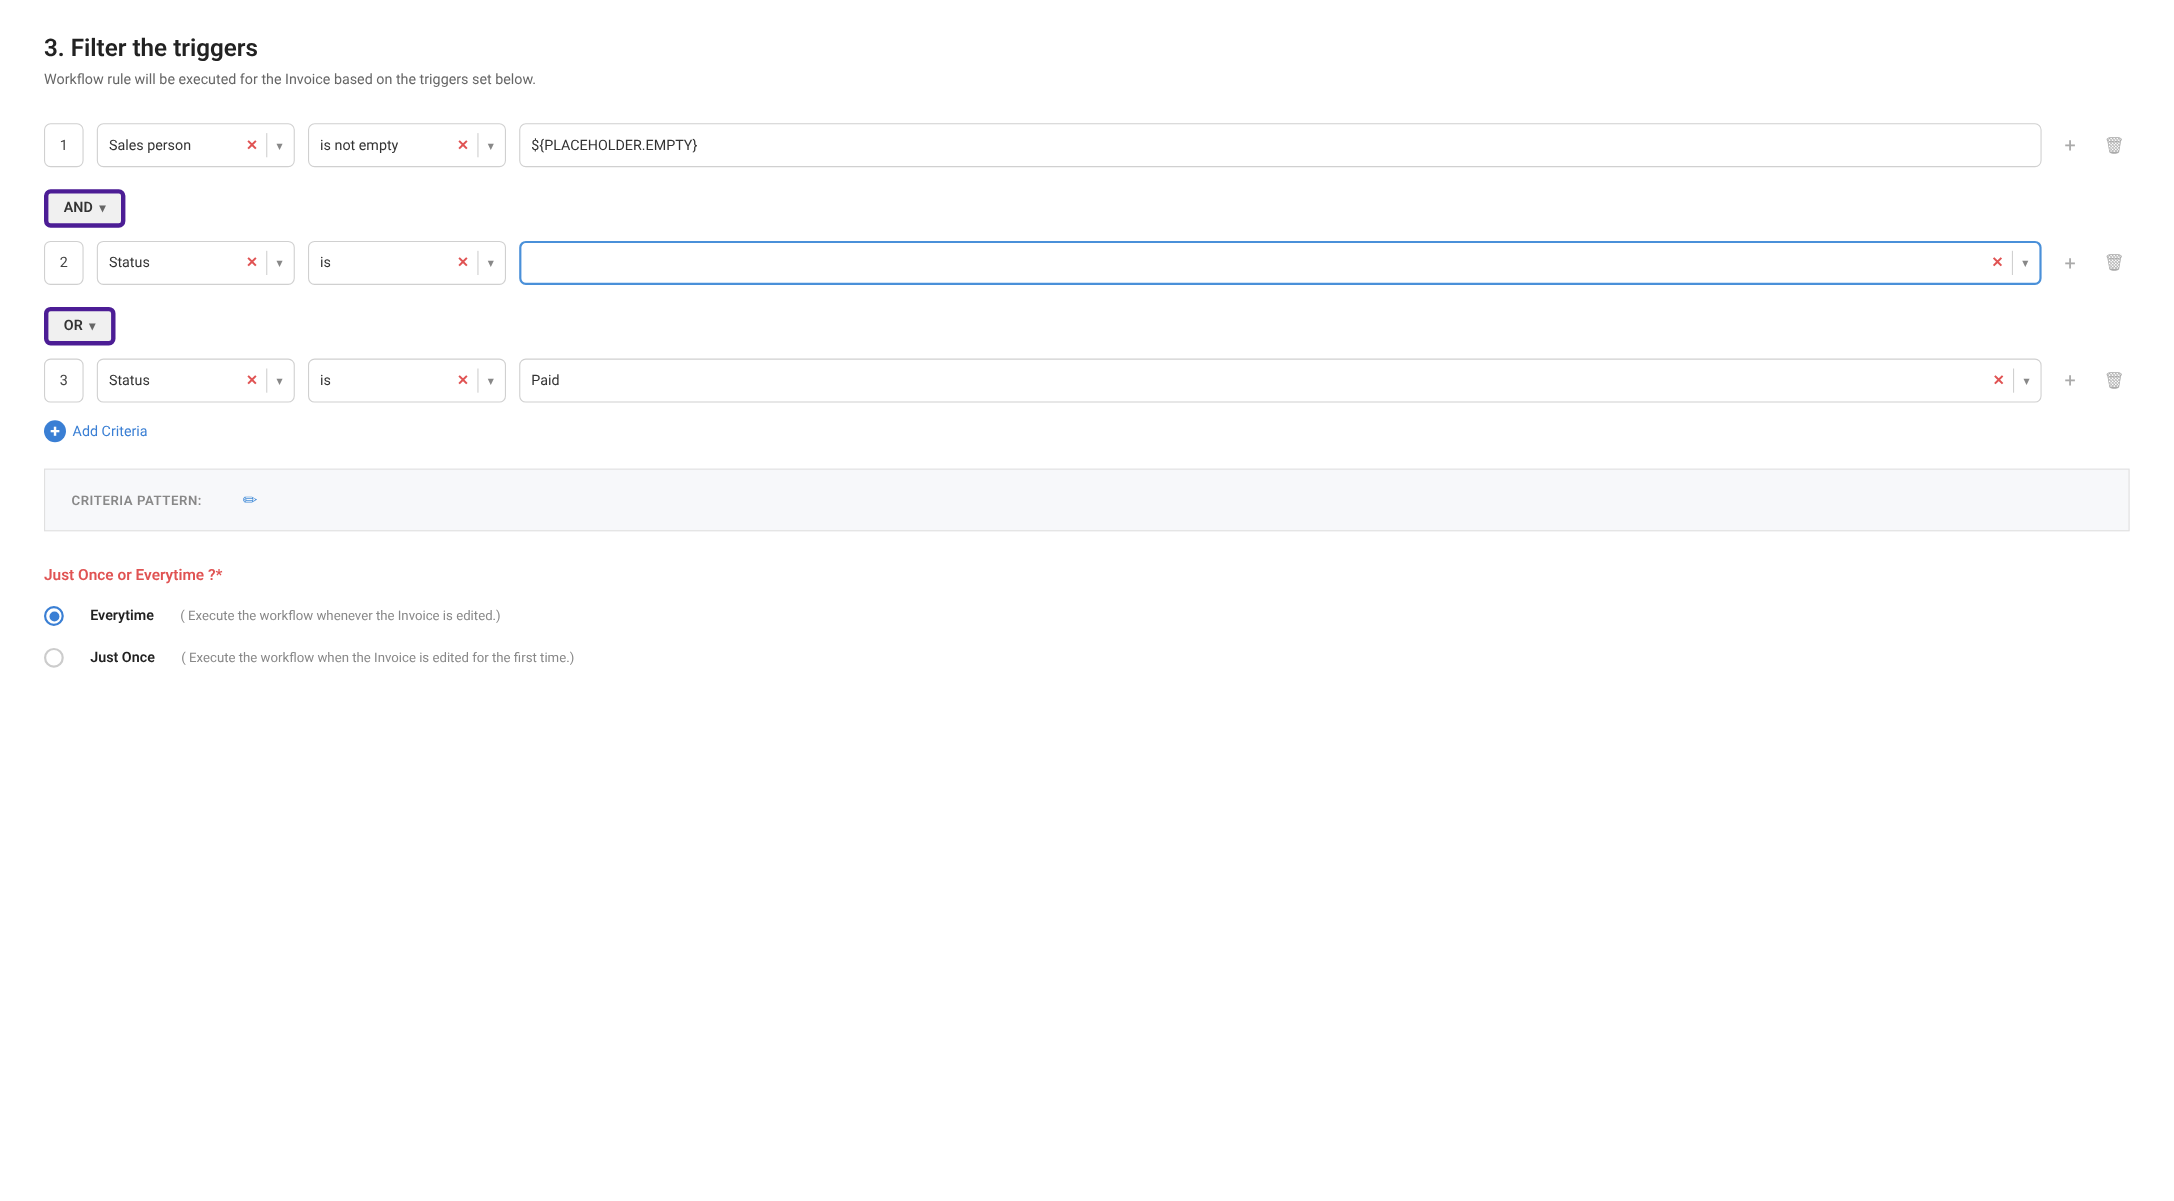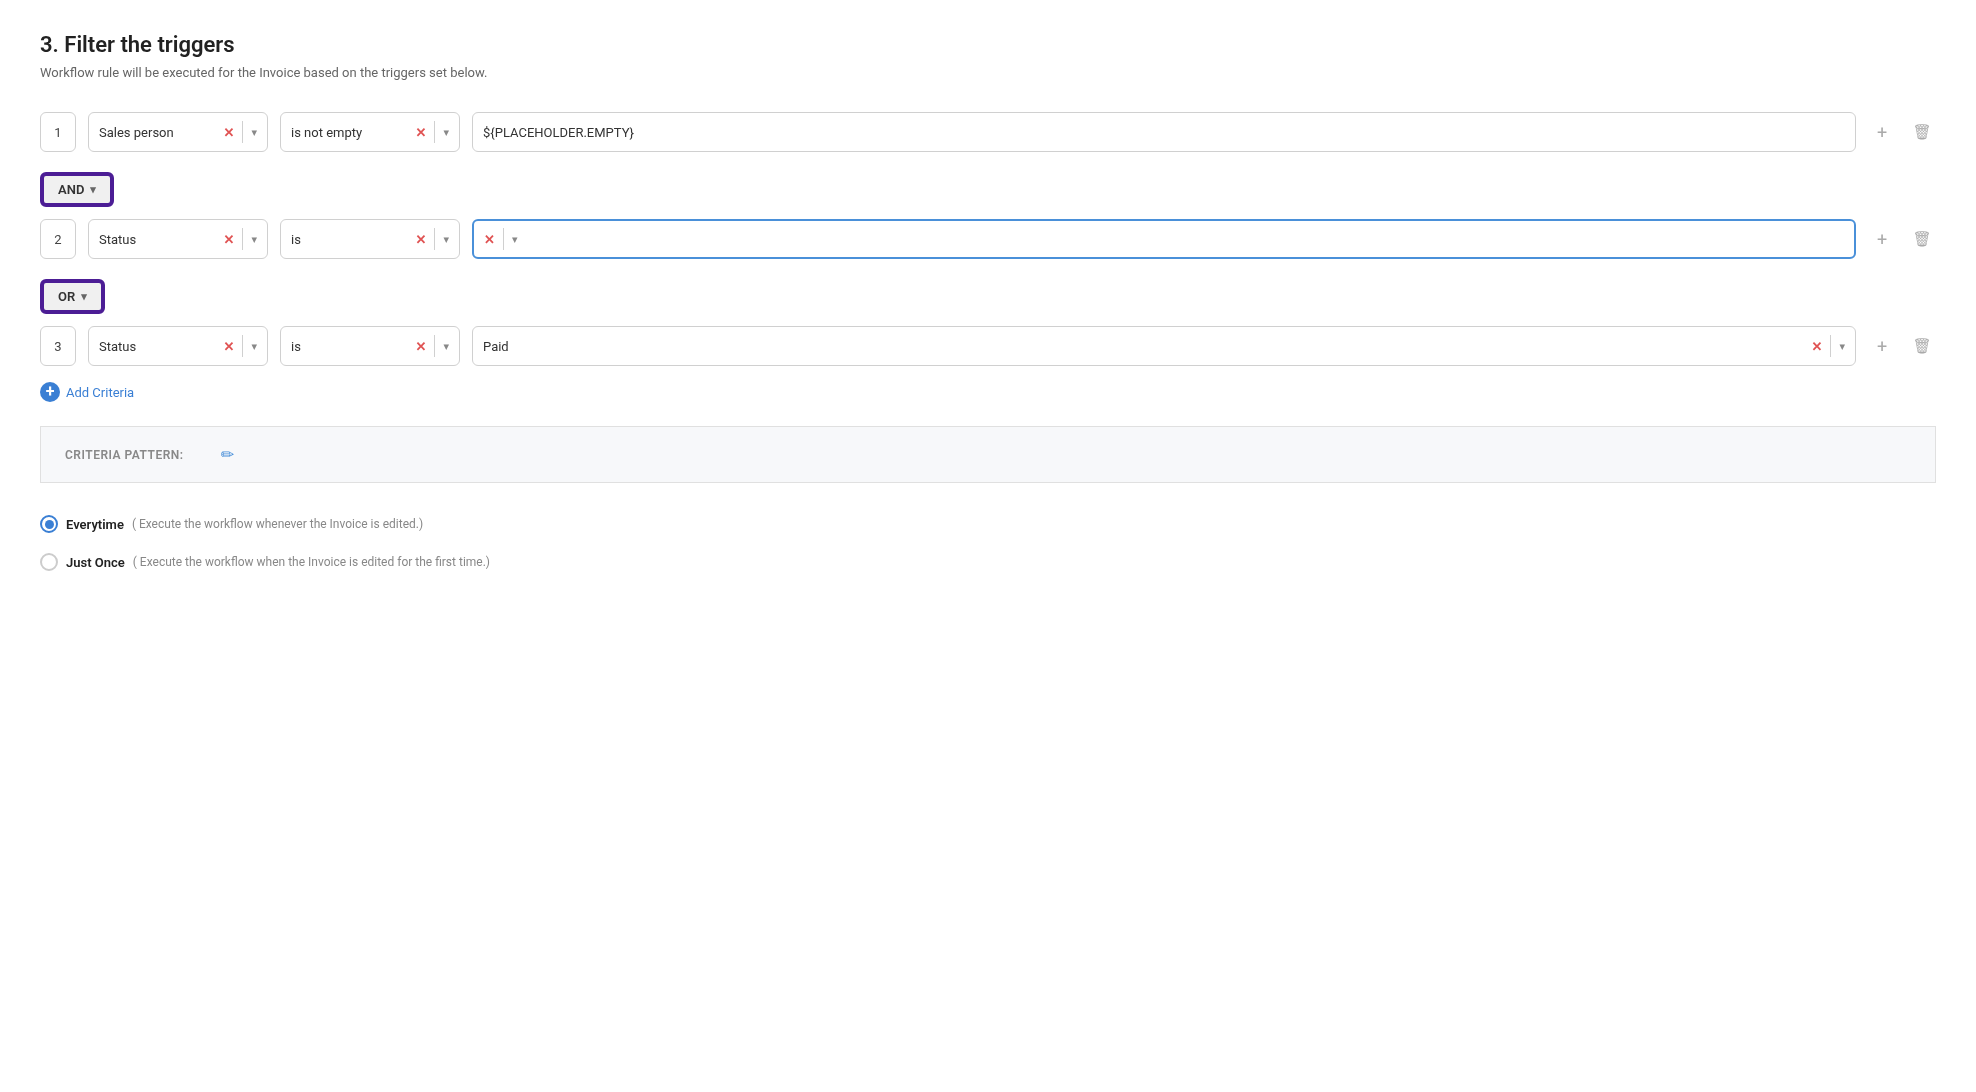--- a/index.html
+++ b/index.html
@@ -52,20 +52,21 @@
     }
     .select-box.field {
       min-width: 180px;
     }
     .select-box.operator {
       min-width: 180px;
     }
     .select-box.value {
       min-width: 580px;
       flex: 1;
+      justify-content: flex-end;
     }
     .select-box.value-active {
       border-color: #4a90d9;
       border-width: 2px;
     }
     .select-box-label {
       flex: 1;
       font-size: 13px;
       color: #333;
     }
@@ -167,21 +168,21 @@
     .frequency-section {}
     .freq-title {
       font-size: 14px;
       font-weight: 600;
       color: #e05353;
       margin-bottom: 16px;
     }
     .radio-row {
       display: flex;
       align-items: center;
-      gap: 8px;
+      gap: 24px;
       margin-bottom: 10px;
       font-size: 13px;
       margin-top: 20px;
     }
     .radio-outer {
       width: 18px;
       height: 18px;
       border-radius: 50%;
       border: 2px solid #ccc;
       display: flex;
@@ -306,20 +307,21 @@
 </div>
 
 
 <div class="criteria-pattern-box">
   <span class="cp-label">CRITERIA PATTERN:</span>
   <span class="cp-edit-icon">✏</span>
 </div>
 
 
 <div class="frequency-section">
+  <div class="freq-title">Just Once or Everytime ?*</div>
 
   <div class="radio-row">
     <div class="radio-outer checked">
       <div class="radio-inner"></div>
     </div>
     <span class="radio-label">Everytime</span>
     <span class="radio-desc">( Execute the workflow whenever the Invoice is edited.)</span>
   </div>
 
   <div class="radio-row">

